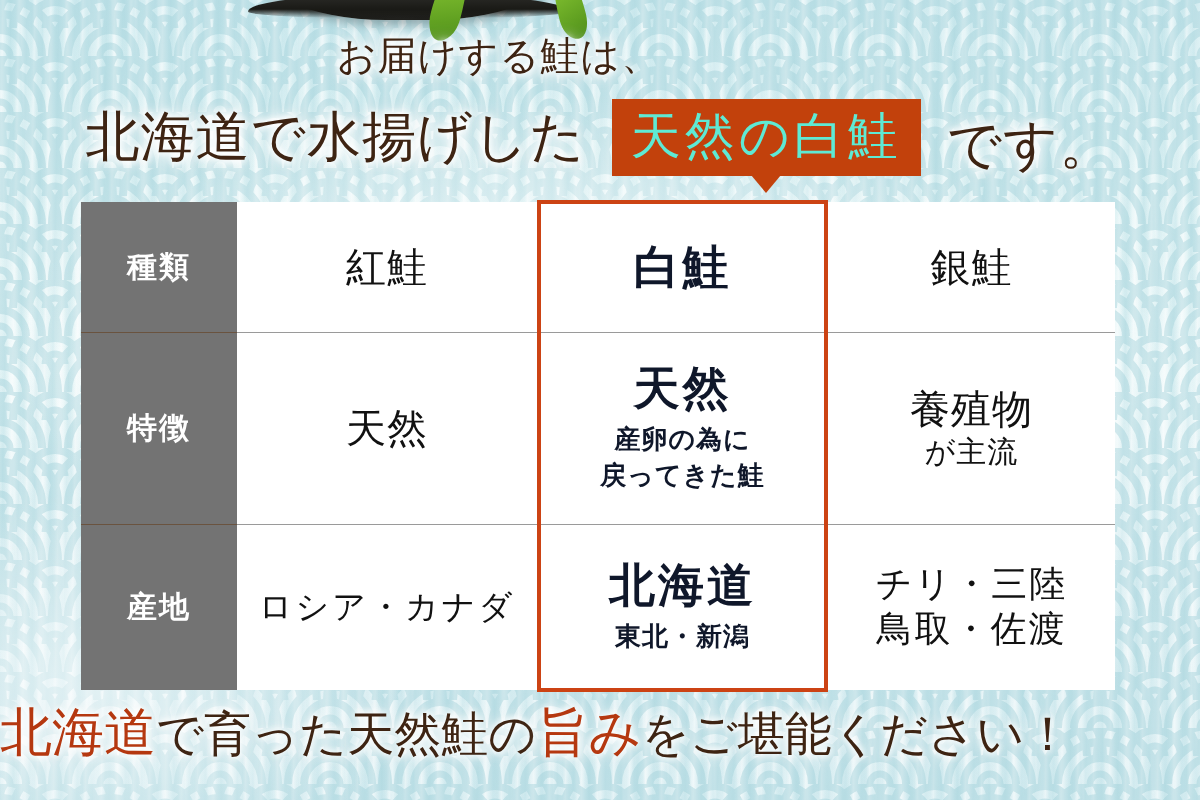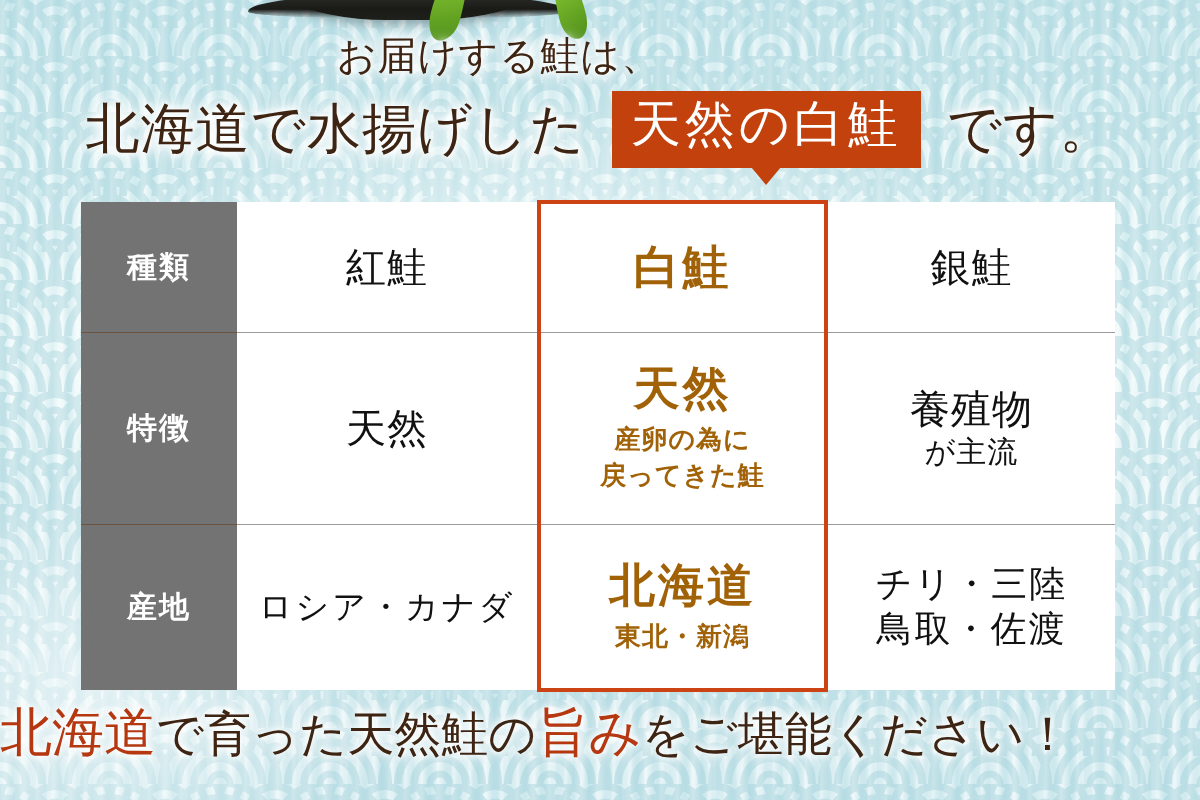--- a/index.html
+++ b/index.html
@@ -141,27 +141,27 @@
     align-items: center;
     justify-content: center;
     gap: 12px;
   }
   .head-seg {
     font-size: 54px;
     line-height: 78px;
     letter-spacing: 1px;
   }
   .head-seg.pre  { margin-right: 14px; }
-  .head-seg.post { margin-left: 14px; }
+  .head-seg.post { margin-left: 14px; margin-top: 16px; }
 
   .callout {
     position: relative;
     background: #c2410c;
-    color: #ffffff;
-    font-family: Liberation Mono, monospace;
+    color: #5eead4;
+    font-family: Liberation Serif, serif;
     font-size: 50px;
     line-height: 1;
     padding: 12px 19px 15px 19px;
     letter-spacing: 4px;
     white-space: nowrap;
     text-shadow: none;
   }
   .callout::after {
     content: "";
     position: absolute;
@@ -237,21 +237,21 @@
   }
   .val.small {
     font-size: 33px;
     letter-spacing: 3px;
   }
 
   
   .col-hl { background: #ffffff; }
   .val.hl {
     font-family: "DejaVu Sans", "Liberation Sans", sans-serif;
-    color: #a16207;
+    color: #0f172a;
     font-weight: bold;
     font-size: 46px;
     line-height: 1.1;
     letter-spacing: 3px;
   }
   .val.hl.sub {
     font-size: 26px;
     font-weight: bold;
     line-height: 1.3;
     letter-spacing: 1px;

